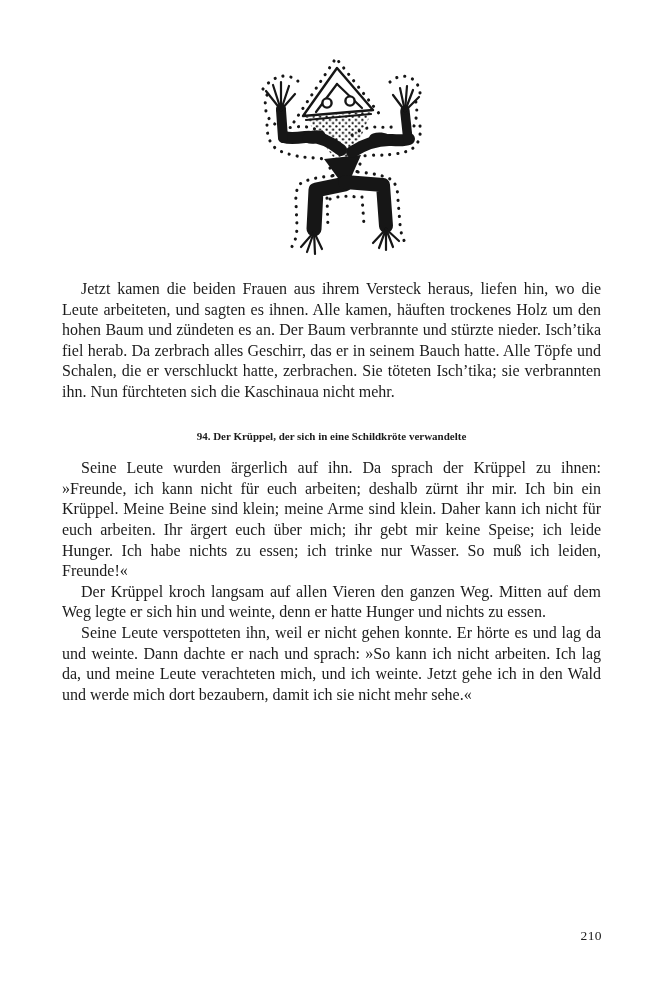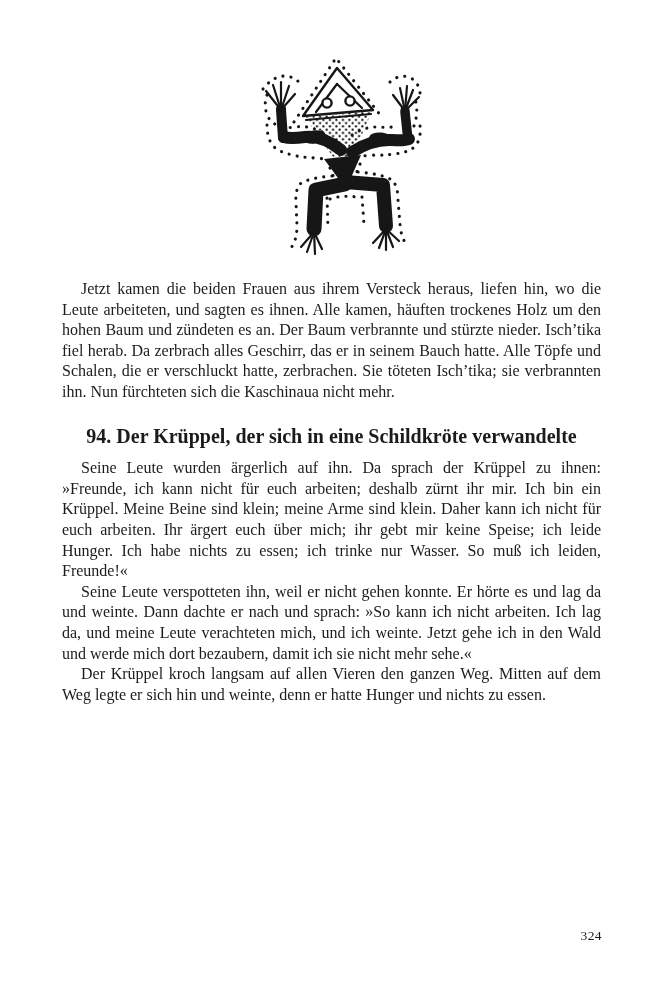--- a/index.html
+++ b/index.html
@@ -18,21 +18,21 @@
   .illustration svg{display:block;width:100%;height:100%;}
   .text-block{
     position:absolute;left:62px;top:279px;width:539px;
     font-size:16px;line-height:20.6px;
     text-align:justify;
     text-rendering:optimizeLegibility;
   }
   .text-block p{margin:0;text-indent:19px;}
   .text-block p.noindent{text-indent:0;}
   .chapter-heading{
-    font-size:20px;line-height:20.6px;font-weight:700;
+    font-size:11px;line-height:20.6px;font-weight:700;
     text-align:center;text-indent:0;
     margin:23px 0 12px 0;
   }
   .page-number{
     position:absolute;left:62px;top:928px;width:540px;
     text-align:right;font-size:13.5px;letter-spacing:0.4px;
   }
   .ink-stroke{stroke:#161616;fill:none;}
   .ink-fill{fill:#161616;stroke:none;}
   .dots{fill:none;stroke:#161616;stroke-width:3.1;stroke-dasharray:0.1 8;stroke-linecap:round;}
@@ -117,18 +117,18 @@
       <path class="thin" d="M386,231 L399,243"></path>
     </svg>
   </div>
 
   <div class="text-block">
     <p>Jetzt kamen die beiden Frauen aus ihrem Versteck heraus, liefen hin, wo die Leute arbeiteten, und sagten es ihnen. Alle kamen, häuften trockenes Holz um den hohen Baum und zündeten es an. Der Baum verbrannte und stürzte nieder. Isch’tika fiel herab. Da zerbrach alles Geschirr, das er in seinem Bauch hatte. Alle Töpfe und Schalen, die er verschluckt hatte, zerbrachen. Sie töteten Isch’tika; sie verbrannten ihn. Nun fürchteten sich die Kaschinaua nicht mehr.</p>
 
     <h2 class="chapter-heading">94. Der Krüppel, der sich in eine Schildkröte verwandelte</h2>
 
     <p>Seine Leute wurden ärgerlich auf ihn. Da sprach der Krüppel zu ihnen: »Freunde, ich kann nicht für euch arbeiten; deshalb zürnt ihr mir. Ich bin ein Krüppel. Meine Beine sind klein; meine Arme sind klein. Daher kann ich nicht für euch arbeiten. Ihr ärgert euch über mich; ihr gebt mir keine Speise; ich leide Hunger. Ich habe nichts zu essen; ich trinke nur Wasser. So muß ich leiden, Freunde!«</p>
+    <p>Der Krüppel kroch langsam auf allen Vieren den ganzen Weg. Mitten auf dem Weg legte er sich hin und weinte, denn er hatte Hunger und nichts zu essen.</p>
     <p>Seine Leute verspotteten ihn, weil er nicht gehen konnte. Er hörte es und lag da und weinte. Dann dachte er nach und sprach: »So kann ich nicht arbeiten. Ich lag da, und meine Leute verachteten mich, und ich weinte. Jetzt gehe ich in den Wald und werde mich dort bezaubern, damit ich sie nicht mehr sehe.«</p>
-    <p>Der Krüppel kroch langsam auf allen Vieren den ganzen Weg. Mitten auf dem Weg legte er sich hin und weinte, denn er hatte Hunger und nichts zu essen.</p>
   </div>
 
-  <div class="page-number">324</div>
+  <div class="page-number">210</div>
 </div>
 
 </body></html>

